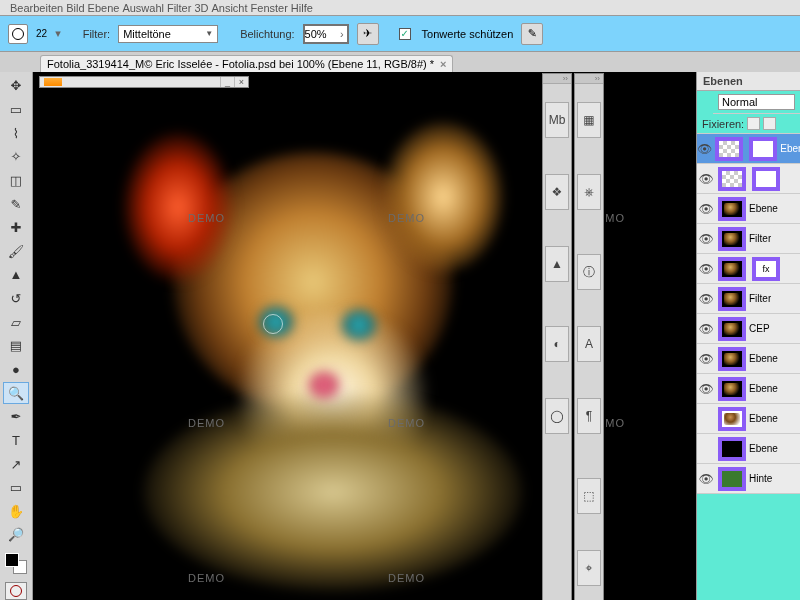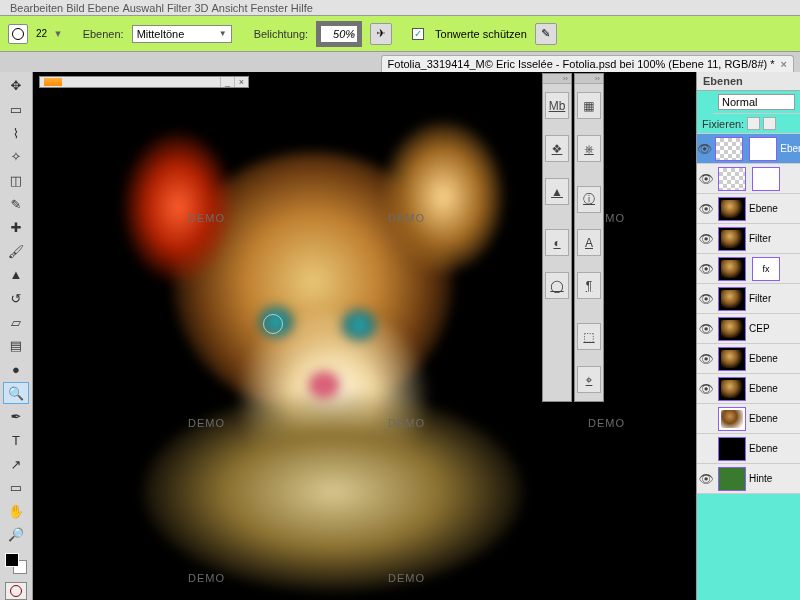--- a/index.html
+++ b/index.html
@@ -1,33 +1,33 @@
 <!DOCTYPE html>
 <html><head>
 <meta charset="utf-8">
 <style>
 * { box-sizing: border-box; margin: 0; padding: 0; font-family: Tahoma, sans-serif; font-size: 11px; }
 body { background: #d4d4d4; width: 800px; height: 600px; overflow: hidden; position: relative; }
 
 .menubar { display: flex; gap: 3px; padding: 2px 10px; background: #e2e2e2; border-bottom: 1px solid #999; height: 16px; color: #555; }
 .menubar span { cursor: default; }
 
-.optionbar { display: flex; align-items: center; gap: 8px; padding: 4px 8px; background: #bef264; border-bottom: 1px solid #999; height: 36px; }
+.optionbar { display: flex; align-items: center; gap: 8px; padding: 4px 8px; background: #7dd3fc; border-bottom: 1px solid #999; height: 36px; }
 .brush-icon { width: 20px; height: 20px; background: #fff; border: 1px solid #888; border-radius: 2px; display: flex; align-items: center; justify-content: center; }
 .brush-icon::before { content: ""; width: 10px; height: 10px; border-radius: 50%; border: 1px solid #000; }
 .brush-size { font-size: 10px; }
 .opt-label { color: #333; }
 .dropdown { background: #fff; border: 1px solid #888; padding: 2px 18px 2px 4px; position: relative; min-width: 100px; }
 .dropdown::after { content: "▼"; position: absolute; right: 4px; top: 3px; font-size: 8px; color: #555; }
-.pct-box { background: #fff; border: 5px solid #737373; padding: 2px 14px 2px 12px; width: 46px; position: relative; font-style: italic; }
+.pct-box { background: #fff; border: 2px solid #737373; padding: 2px 14px 2px 0; width: 46px; position: relative; }
 .pct-box::after { content: "›"; position: absolute; right: 3px; top: 2px; color: #666; }
 .icon-btn { width: 22px; height: 22px; background: #ddd; border: 1px solid #999; border-radius: 2px; display: flex; align-items: center; justify-content: center; }
 .chk { width: 12px; height: 12px; background: #fff; border: 1px solid #555; display: inline-flex; align-items: center; justify-content: center; margin-right: 3px; color: #2a7; font-size: 10px; line-height: 1; }
 
-.tabbar { display: flex; align-items: center; gap: 4px; padding: 3px 6px 0 40px; background: #cfcfcf; height: 20px; justify-content: flex-end; }
+.tabbar { display: flex; align-items: center; gap: 4px; padding: 3px 6px 0 40px; background: #cfcfcf; height: 20px; }
 .doc-tab { background: #efefef; border: 1px solid #aaa; border-bottom: none; padding: 2px 6px; border-radius: 3px 3px 0 0; font-size: 11px; display: flex; align-items: center; gap: 6px; }
 .close-x { color: #888; font-weight: bold; cursor: pointer; }
 
 .main { display: flex; height: calc(600px - 16px - 36px - 20px); }
 
 .toolbox { width: 33px; background: #d6d6d6; border-right: 1px solid #999; display: flex; flex-direction: column; align-items: center; padding-top: 2px; gap: 0; }
 .tool { width: 26px; height: 22px; margin: 1px 0; border: 1px solid transparent; display: flex; align-items: center; justify-content: center; font-size: 13px; color: #333; }
 .tool.sel { background: #cde3f6; border: 1px solid #6aa9e0; }
 .swatch { width: 22px; height: 22px; margin-top: 6px; position: relative; }
 .swatch .fg { position: absolute; width: 14px; height: 14px; background: #000; border: 1px solid #fff; top: 0; left: 0; }
@@ -41,34 +41,34 @@
 .float-win .win-ctl { margin-left: auto; display: flex; }
 .float-win .win-ctl span { width: 14px; height: 10px; display: flex; align-items: center; justify-content: center; font-size: 9px; color: #555; border-left: 1px solid #bbb; }
 .canvas { position: absolute; inset: 0; background: #000; padding-left: 31px; }
 .cat { position: absolute; left: 50px; top: 40px; width: 500px; height: 470px; }
 .glow { position: absolute; border-radius: 50%; filter: blur(6px); }
 .demo { position: absolute; color: #6b6b6b; font-size: 11px; letter-spacing: 1px; }
 
 .side-panels { position: absolute; right: 88px; top: 1px; width: 66px; display: flex; gap: 2px; }
 .side-col { width: 30px; background: #d6d6d6; border: 1px solid #8a8a8a; display: flex; flex-direction: column; align-items: center; }
 .side-col .hdr { height: 10px; width: 100%; background: #c7c7c7; border-bottom: 1px solid #aaa; display: flex; justify-content: flex-end; padding-right: 3px; font-size: 8px; color: #777; }
-.side-col .cell { width: 24px; height: 27px; margin: 8px 0; border: 1px solid #aaa; background: #e5e5e5; display: flex; align-items: center; justify-content: center; font-size: 12px; color: #444; text-decoration: underline; }
+.side-col .cell { width: 24px; height: 36px; margin: 18px 0; border: 1px solid #aaa; background: #e5e5e5; display: flex; align-items: center; justify-content: center; font-size: 12px; color: #444; }
 .side-col .sep { width: 100%; height: 8px; }
 
 .rightdock { width: 104px; background: #5eead4; border-left: 1px solid #999; display: flex; flex-direction: column; }
 .panel-tab { background: #e7e7e7; border-bottom: 1px solid #aaa; padding: 3px 6px; font-weight: bold; color: #444; }
 .blend-row { padding: 3px 5px; border-bottom: 1px solid #ccc; margin-left: 16px; }
 .blend-dd { background: #fff; border: 1px solid #999; padding: 1px 3px; font-size: 11px; }
 .lock-row { padding: 3px 5px; border-bottom: 1px solid #ccc; display: flex; align-items: center; gap: 3px; font-size: 10px; color: #333; }
 .lock-row .li { width: 13px; height: 13px; background: #eee; border: 1px solid #aaa; }
 .layers { flex: 1; overflow: hidden; }
 .layer { display: flex; align-items: center; height: 30px; border-bottom: 1px solid #ccc; background: #ebebeb; }
 .layer.sel { background: #5a98e0; color: #fff; }
 .eye { width: 18px; display: flex; align-items: center; justify-content: center; font-size: 12px; color: #444; }
-.thumb { width: 28px; height: 24px; margin: 0 3px; border: 1px solid #8b5cf6; background: #000; flex-shrink: 0; position: relative; }
+.thumb { width: 28px; height: 24px; margin: 0 3px; border: 4px solid #8b5cf6; background: #000; flex-shrink: 0; position: relative; }
 .thumb.checker { background: repeating-conic-gradient(#ccc 0 25%, #fff 0 50%) 0 0/8px 8px; }
 .thumb.white { background: #fff; }
 .thumb.green { background: #3a7a2f; }
 .thumb .mini { position: absolute; inset: 2px; background: radial-gradient(circle at 40% 35%, #d8b060 0%, #8a5a20 40%, #000 75%); border-radius: 2px; }
 .lname { font-size: 10px; white-space: nowrap; overflow: hidden; }
 </style>
 </head>
 <body>
 
 <div class="menubar" id="menubar">
@@ -81,21 +81,21 @@
     <span>Ansicht</span>
     <span>Fenster</span>
     <span>Hilfe</span>
   </div>
 
 <div class="optionbar">
   <div class="brush-icon"></div>
   <span class="brush-size">22</span>
   <span style="color:#666">▾</span>
   <span style="width:6px"></span>
-  <span class="opt-label">Ebenen:</span>
+  <span class="opt-label">Filter:</span>
   <div class="dropdown"><span>Mitteltöne</span></div>
   <span style="width:6px"></span>
   <span class="opt-label">Belichtung:</span>
   <div class="pct-box"><span>50%</span></div>
   <div class="icon-btn">✈</div>
   <span style="width:4px"></span>
   <span class="chk">✓</span>
   <span>Tonwerte schützen</span>
   <div class="icon-btn">✎</div>
 </div>

